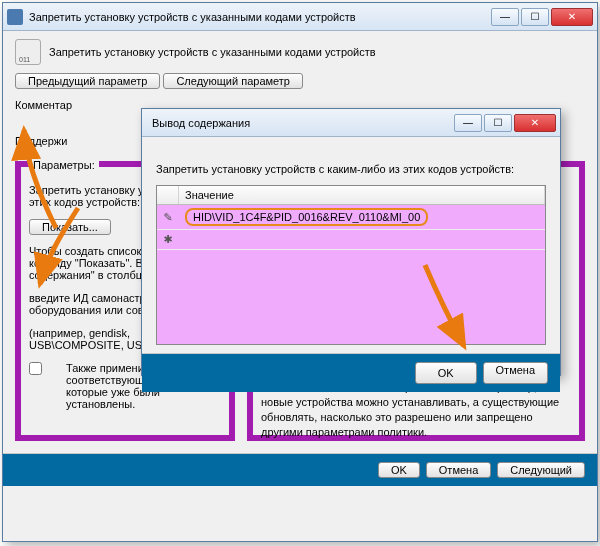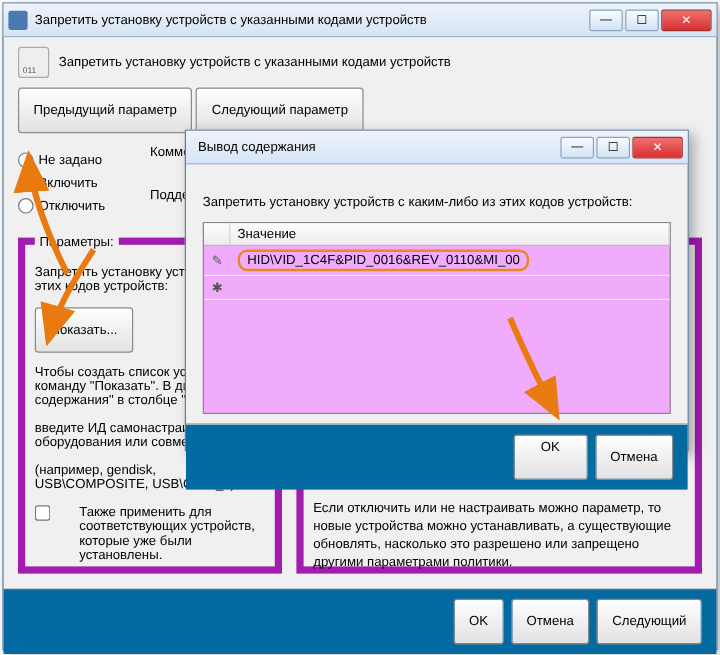--- a/index.html
+++ b/index.html
@@ -15,21 +15,21 @@
   .tb-btn.close::before{content:"✕";}
   .tb-btn.min::before{content:"—";}
   .tb-btn.max::before{content:"☐";}
 
   .body { padding: 8px 12px 12px; position: relative; }
 
   .row-head { display:flex; align-items:center; margin-bottom:8px; }
   .row-head .ico { width:26px; height:26px; border:1px solid #aaa; background:#eee; margin-right:8px; border-radius:3px; position:relative; }
   .row-head .ico::after{content:"011"; font-size:7px; position:absolute; bottom:1px; left:3px; color:#555;}
 
-  .btn { display:inline-block; border:1px solid #8a8a8a; background:linear-gradient(#fefefe,#e2e2e2); padding:12px 12px; border-radius:3px; cursor:default; }
+  .btn { display:inline-block; border:1px solid #8a8a8a; background:linear-gradient(#fefefe,#e2e2e2); padding:1px 12px; border-radius:3px; cursor:default; }
 
   .two-col { display:flex; gap:20px; margin-top:10px; }
   .left-col { width:90px; }
   .right-col { flex:1; }
   .radio-line { margin:6px 0; display:flex; align-items:center; }
   .radio-line input{margin:0 4px 0 0;}
 
   .group { border:6px solid #a21caf; margin-top:14px; padding:6px 8px 10px; position:relative; }
   .group-title { position:absolute; top:-8px; left:8px; background:#f0f0f0; padding:0 4px; }
 
@@ -68,34 +68,20 @@
       <div class="ico"></div>
       <span>Запретить установку устройств с указанными кодами устройств</span>
     </div>
 
     <div>
       <span class="btn">Предыдущий параметр</span>
       <span class="btn">Следующий параметр</span>
     </div>
 
     <div class="two-col">
-      <div class="left-col">
-        <label class="radio-line">
-          <input type="radio" name="st" style="">
-          <span>Не задано</span>
-        </label>
-        <label class="radio-line">
-          <input type="radio" name="st" checked="" style="">
-          <span>Включить</span>
-        </label>
-        <label class="radio-line">
-          <input type="radio" name="st" style="">
-          <span>Отключить</span>
-        </label>
-      </div>
       <div class="right-col">
         <span>Комментар</span><br><br><br>
         <span>Поддержи</span>
       </div>
     </div>
 
     <div style="display:flex; gap:12px;">
 
       <div class="group" style="width:220px; height:280px;">
         <span class="group-title">Параметры:</span>
@@ -125,21 +111,21 @@
     </div>
   </div>
 
   <div class="footer">
     <span class="btn">OK</span>
     <span class="btn">Отмена</span>
     <span class="btn">Следующий</span>
   </div>
 </div>
 
-<div class="win" style="left:154px; top:108px; width:420px; height:268px;">
+<div class="win" style="left:141px; top:108px; width:420px; height:268px;">
   <div class="titlebar">
     <div class="title" style="padding-left:6px;">Вывод содержания</div>
     <div class="tb-btn min"></div>
     <div class="tb-btn max"></div>
     <div class="tb-btn close"></div>
   </div>
   <div class="body" style="padding:26px 14px 8px;">
     <div style="margin-bottom:10px;">Запретить установку устройств с каким-либо из этих кодов устройств:</div>
     <div class="listbox">
       <div class="listhead">

